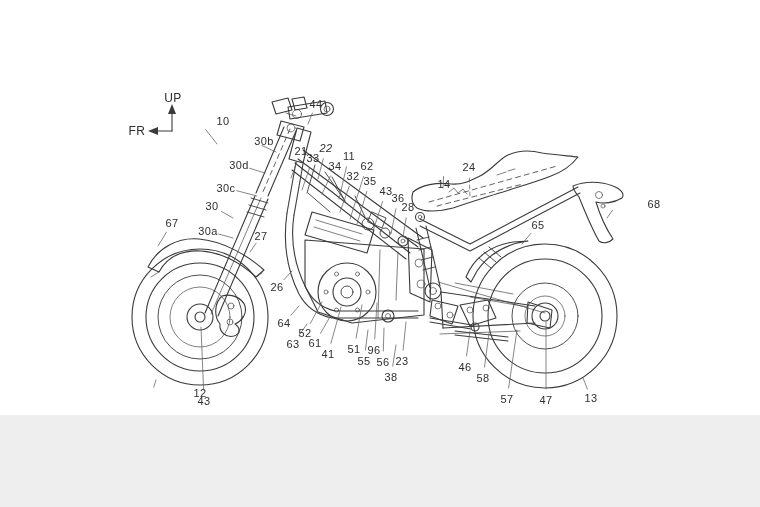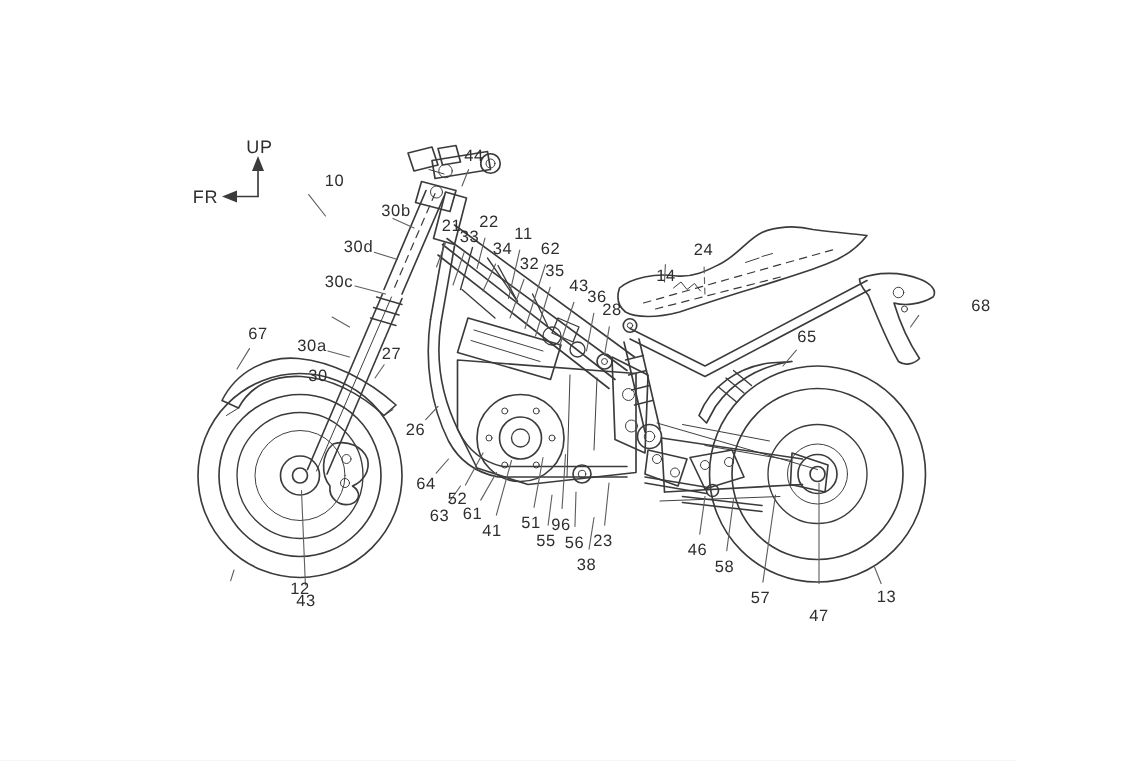--- a/index.html
+++ b/index.html
@@ -1,18 +1,18 @@
 <!DOCTYPE html>
 <html style="--line: #3b3b3b; --label: #2e2e2e; --bg: #ffffff;"><head>
 <meta charset="utf-8">
 <style>
   :root{ --line:#3b3b3b; --label:#2e2e2e; --bg:#ffffff; }
   html,body{margin:0;padding:0;background:#eee;}
   .stage{
-    position:relative;width:760px;height:507px;background:var(--bg);
+    position:relative;width:760px;height:415px;background:var(--bg);
     overflow:hidden;font-family:"Liberation Sans",sans-serif;
   }
   svg{position:absolute;left:0;top:0;}
   svg path,svg line,svg circle,svg polyline,svg ellipse{
     fill:none;stroke:var(--line);stroke-width:1.1;
     stroke-linecap:round;stroke-linejoin:round;
   }
   svg .thin{stroke-width:0.65;}
   svg .mid{stroke-width:0.9;}
   svg .dashline{stroke-dasharray:5 4;stroke-width:0.8;}
@@ -254,52 +254,52 @@
 
   <span class="compass-text" style="left:173px;top:98px">UP</span>
   <span class="compass-text" style="left:137px;top:131px">FR</span>
 
   <div id="labels">
       <span class="ref-label" style="left: 199px; top: 121px; margin-left: 24px;">10</span>
       <span class="ref-label" style="left: 316px; top: 104px;">44</span>
       <span class="ref-label" style="left: 264px; top: 141px;">30b</span>
       <span class="ref-label" style="left: 301px; top: 151px;">21</span>
       <span class="ref-label" style="left: 313px; top: 158px;">33</span>
-      <span class="ref-label" style="left: 326px; top: 148px;">22</span>
+      <span class="ref-label" style="left: 326px; top: 148px; font-style: italic;">22</span>
       <span class="ref-label" style="left: 349px; top: 156px;">11</span>
       <span class="ref-label" style="left: 335px; top: 166px;">34</span>
       <span class="ref-label" style="left: 367px; top: 166px;">62</span>
       <span class="ref-label" style="left: 353px; top: 176px;">32</span>
       <span class="ref-label" style="left: 370px; top: 181px;">35</span>
       <span class="ref-label" style="left: 386px; top: 191px;">43</span>
       <span class="ref-label" style="left: 398px; top: 198px;">36</span>
       <span class="ref-label" style="left: 408px; top: 207px;">28</span>
       <span class="ref-label" style="left: 444px; top: 167px; margin-top: 17px;">14</span>
       <span class="ref-label" style="left: 469px; top: 167px;">24</span>
       <span class="ref-label" style="left: 617px; top: 204px; margin-left: 37px;">68</span>
       <span class="ref-label" style="left: 538px; top: 225px;">65</span>
       <span class="ref-label" style="left: 239px; top: 165px;">30d</span>
       <span class="ref-label" style="left: 226px; top: 188px;">30c</span>
-      <span class="ref-label" style="left: 212px; top: 206px; margin-top: 45px;">30</span>
+      <span class="ref-label" style="left: 212px; top: 206px;">30</span>
       <span class="ref-label" style="left: 172px; top: 223px;">67</span>
       <span class="ref-label" style="left: 208px; top: 231px;">30a</span>
       <span class="ref-label" style="left: 261px; top: 236px;">27</span>
       <span class="ref-label" style="left: 277px; top: 287px;">26</span>
       <span class="ref-label" style="left: 284px; top: 323px;">64</span>
       <span class="ref-label" style="left: 305px; top: 333px;">52</span>
       <span class="ref-label" style="left: 293px; top: 344px;">63</span>
       <span class="ref-label" style="left: 315px; top: 343px;">61</span>
       <span class="ref-label" style="left: 328px; top: 354px;">41</span>
       <span class="ref-label" style="left: 354px; top: 349px;">51</span>
       <span class="ref-label" style="left: 374px; top: 350px;">96</span>
       <span class="ref-label" style="left: 364px; top: 361px;">55</span>
       <span class="ref-label" style="left: 383px; top: 362px;">56</span>
       <span class="ref-label" style="left: 402px; top: 361px;">23</span>
       <span class="ref-label" style="left: 391px; top: 377px;">38</span>
       <span class="ref-label" style="left: 465px; top: 367px;">46</span>
       <span class="ref-label" style="left: 483px; top: 378px;">58</span>
       <span class="ref-label" style="left: 507px; top: 399px;">57</span>
-      <span class="ref-label" style="left: 546px; top: 411px; text-align: right;">47</span>
+      <span class="ref-label" style="left: 546px; top: 400px; text-align: right;">47</span>
       <span class="ref-label" style="left: 591px; top: 398px;">13</span>
       <span class="ref-label" style="left: 152px; top: 393px; margin-left: 48px;">12</span>
       <span class="ref-label" style="left: 204px; top: 401px;">43</span>
     </div>
 </div>
 
 </body></html>

